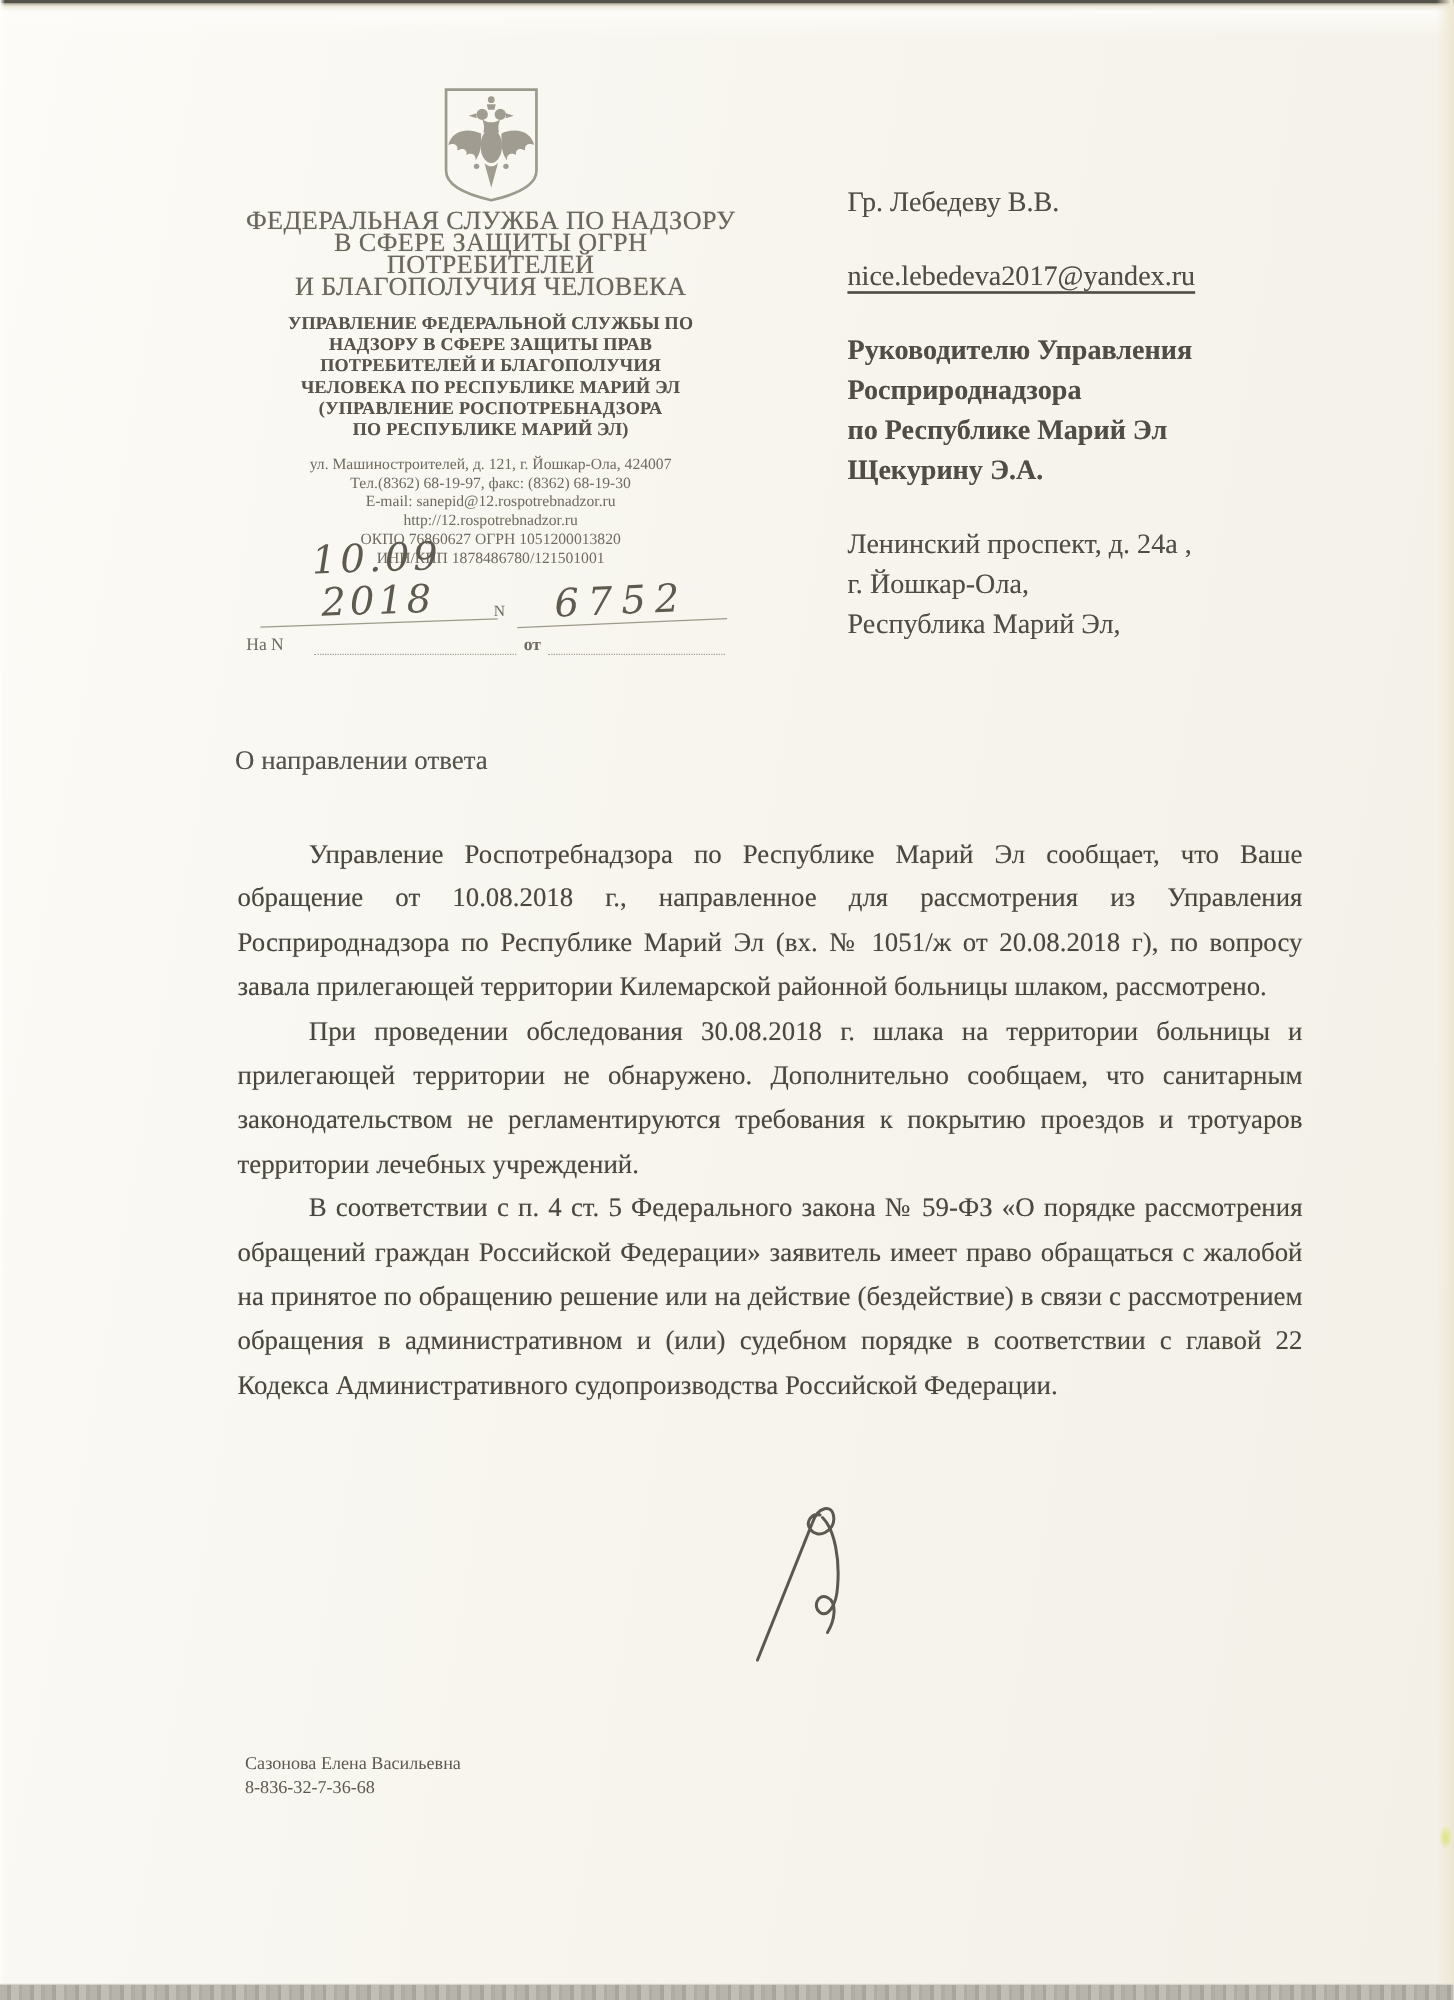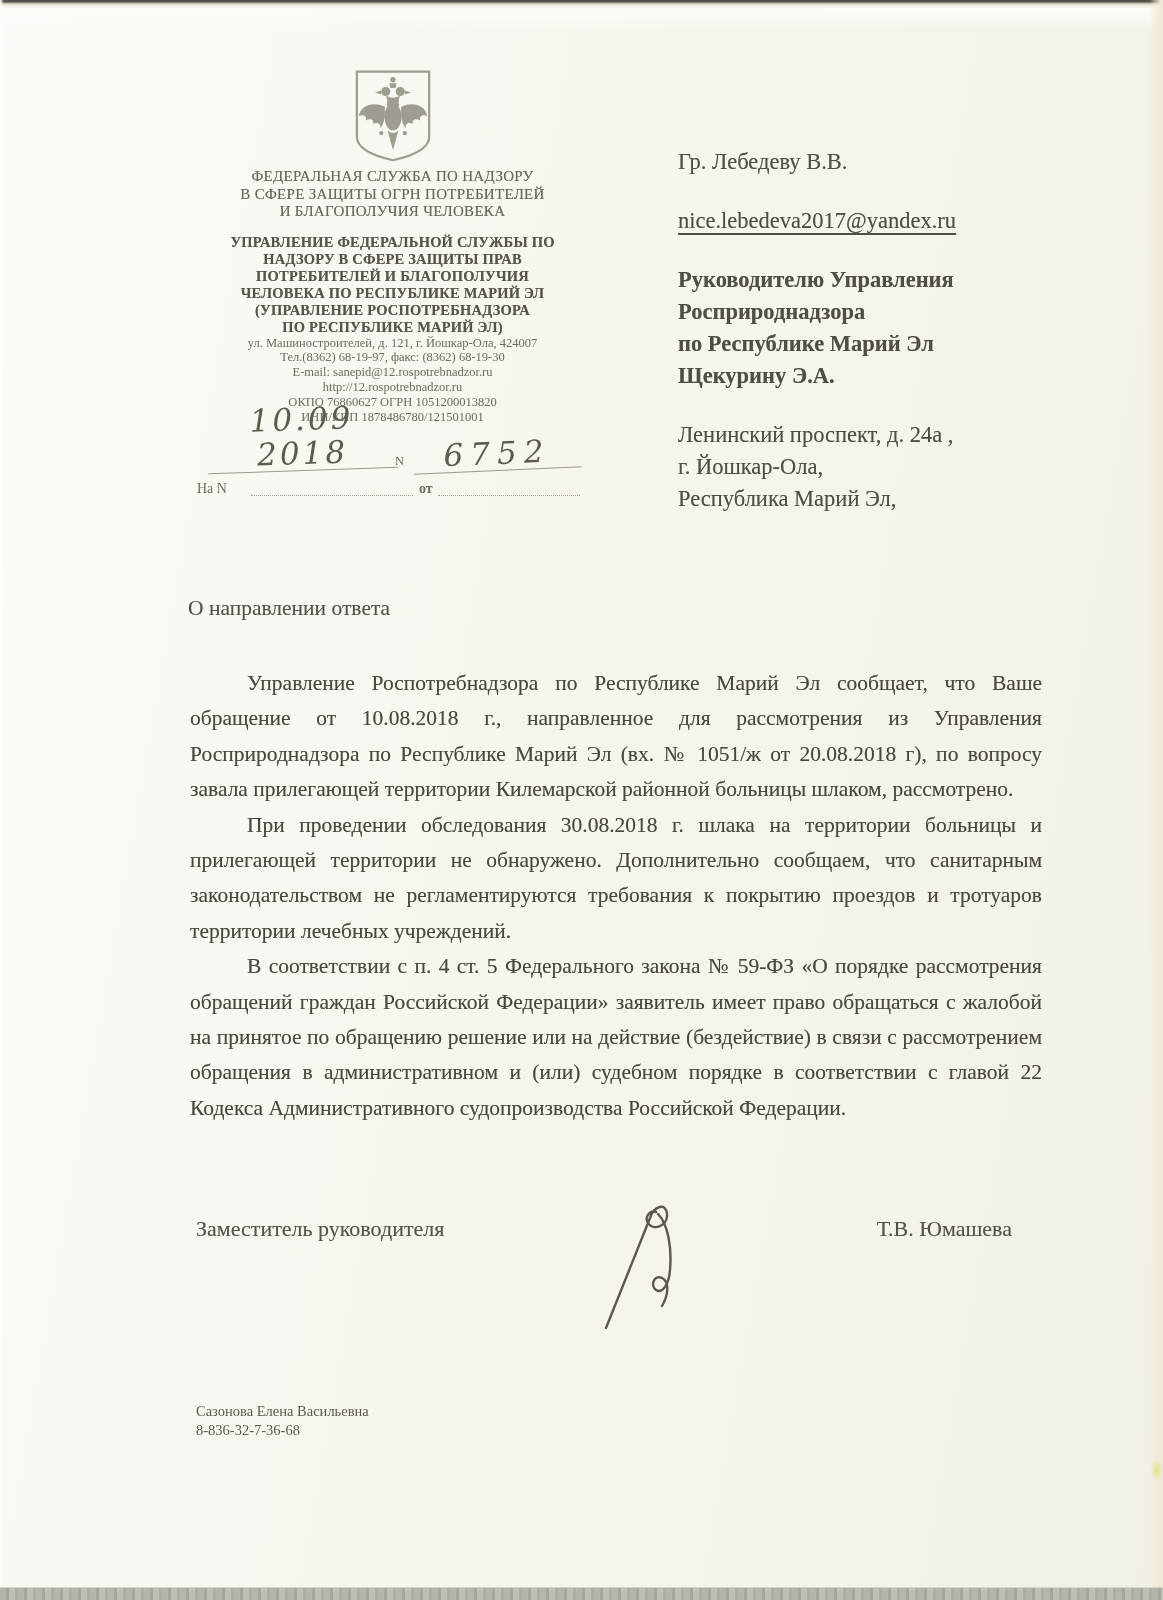--- a/index.html
+++ b/index.html
@@ -17,23 +17,23 @@
     background:linear-gradient(90deg,rgba(240,235,220,0),#efe9d4 85%);}
   .edge-bottom{position:absolute;bottom:0;left:0;right:0;height:12px;z-index:6;
     background:repeating-linear-gradient(90deg,#b6b4ab 0 6px,#a7a59c 6px 9px,#c0beb5 9px 15px,#aeaca3 15px 18px);
     border-top:1px solid #d6d4ca;}
   .edge-blob{position:absolute;right:1px;top:1460px;width:11px;height:20px;z-index:7;
     background:radial-gradient(closest-side,#dae47c,rgba(218,228,124,0));}
   
   .lh{position:absolute;left:185px;top:68px;width:415px;text-align:center;color:#635f55;z-index:2;}
   .emblem{height:94px;}
   .emblem svg{opacity:.82;filter:blur(.35px);}
-  .org-top{margin-top:6px;font-size:15px;line-height:17.5px;letter-spacing:.3px;color:#6b675c;text-shadow:0 0 .6px rgba(107,103,92,.55);}
+  .org-top{margin-top:6px;font-size:21px;line-height:17.5px;letter-spacing:.3px;color:#6b675c;text-shadow:0 0 .6px rgba(107,103,92,.55);}
   .org-bold{margin-top:13px;font-weight:bold;font-size:14.5px;line-height:17px;color:#58544b;letter-spacing:.2px;text-shadow:0 0 .5px rgba(88,84,75,.5);}
-  .contact{font-size:12.5px;line-height:14.9px;color:#6e6a5f;}
+  .contact{margin-top:11px;font-size:12.5px;line-height:14.9px;color:#6e6a5f;}
   .date-row{position:relative;height:48px;margin-top:2px;}
   .hw{font-style:italic;font-family:"DejaVu Serif",serif;color:#5e5a50;}
   .seg{position:absolute;bottom:4px;border-bottom:1.6px solid #9d998b;text-align:center;font-size:31px;line-height:34px;}
   .seg-date{left:22px;width:190px;transform:rotate(-2deg);letter-spacing:3px;}
   .seg-num{left:228px;width:168px;transform:rotate(-2.5deg);letter-spacing:7px;}
   .n-label{position:absolute;left:210px;bottom:6px;font-size:12.5px;color:#6e6a5f;}
   .na-row{position:relative;height:22px;margin-top:4px;font-size:14px;text-align:right;color:#6e6a5f;}
   .na-label{position:absolute;left:12px;top:2px;}
   .ot-label{position:absolute;left:234px;top:2px;font-weight:bold;}
   .dotline{position:absolute;top:16px;border-bottom:1.6px dotted #a5a192;}
@@ -140,24 +140,20 @@
   </div>
 
   <div class="subject">О направлении ответа</div>
 
   <div class="body-text">
     <p>Управление Роспотребнадзора по Республике Марий Эл сообщает, что Ваше обращение от 10.08.2018 г., направленное для рассмотрения из Управления Росприроднадзора по Республике Марий Эл  (вх. № 1051/ж от 20.08.2018 г), по вопросу завала прилегающей территории Килемарской районной больницы шлаком, рассмотрено.</p>
     <p>При проведении обследования 30.08.2018 г. шлака на территории больницы  и прилегающей  территории не обнаружено. Дополнительно сообщаем, что  санитарным законодательством  не регламентируются требования  к покрытию проездов и тротуаров территории лечебных учреждений.</p>
     <p>В соответствии с п. 4 ст. 5 Федерального закона № 59-ФЗ «О порядке рассмотрения обращений граждан Российской Федерации» заявитель имеет право обращаться с жалобой на принятое по обращению решение или на действие (бездействие) в связи с рассмотрением обращения в административном и (или) судебном порядке в соответствии с главой 22 Кодекса Административного судопроизводства Российской Федерации.</p>
   </div>
 
-  <div class="sig-row">
-    <span>Заместитель руководителя</span>
-    <span>Т.В. Юмашева</span>
-  </div>
   <svg class="sig-svg" width="120" height="145" viewBox="0 0 120 145">
     <path d="M14,138 L58,28 C62,16 74,12 75,24 C76,35 62,42 56,33 C52,27 58,20 64,22"></path>
     <path d="M66,24 C76,34 80,58 78,80 C77,95 70,104 64,100 C58,96 62,84 70,88 C78,92 76,106 70,116"></path>
   </svg>
 
   <div class="footer">
     <div>Сазонова Елена Васильевна</div>
     <div>8-836-32-7-36-68</div>
   </div>
 

